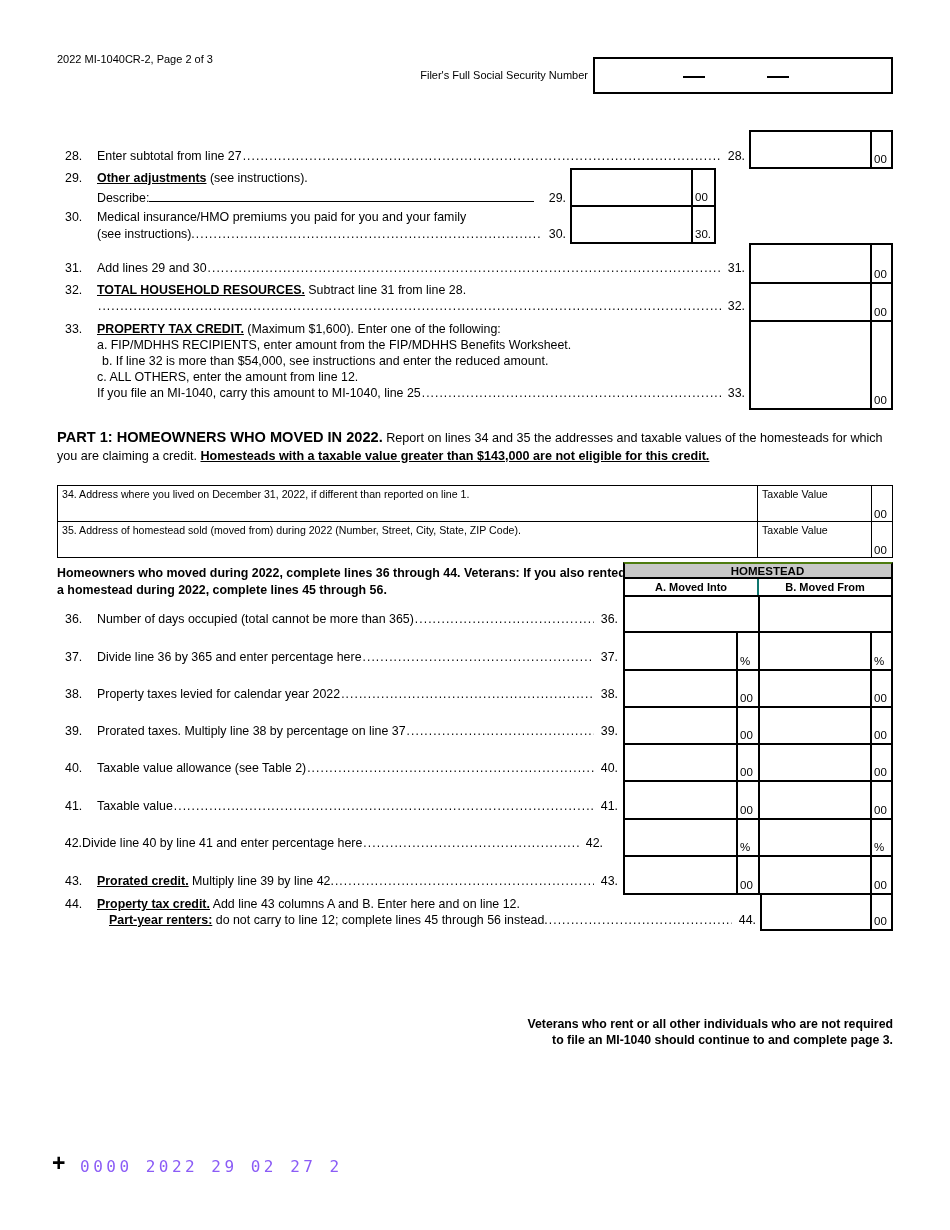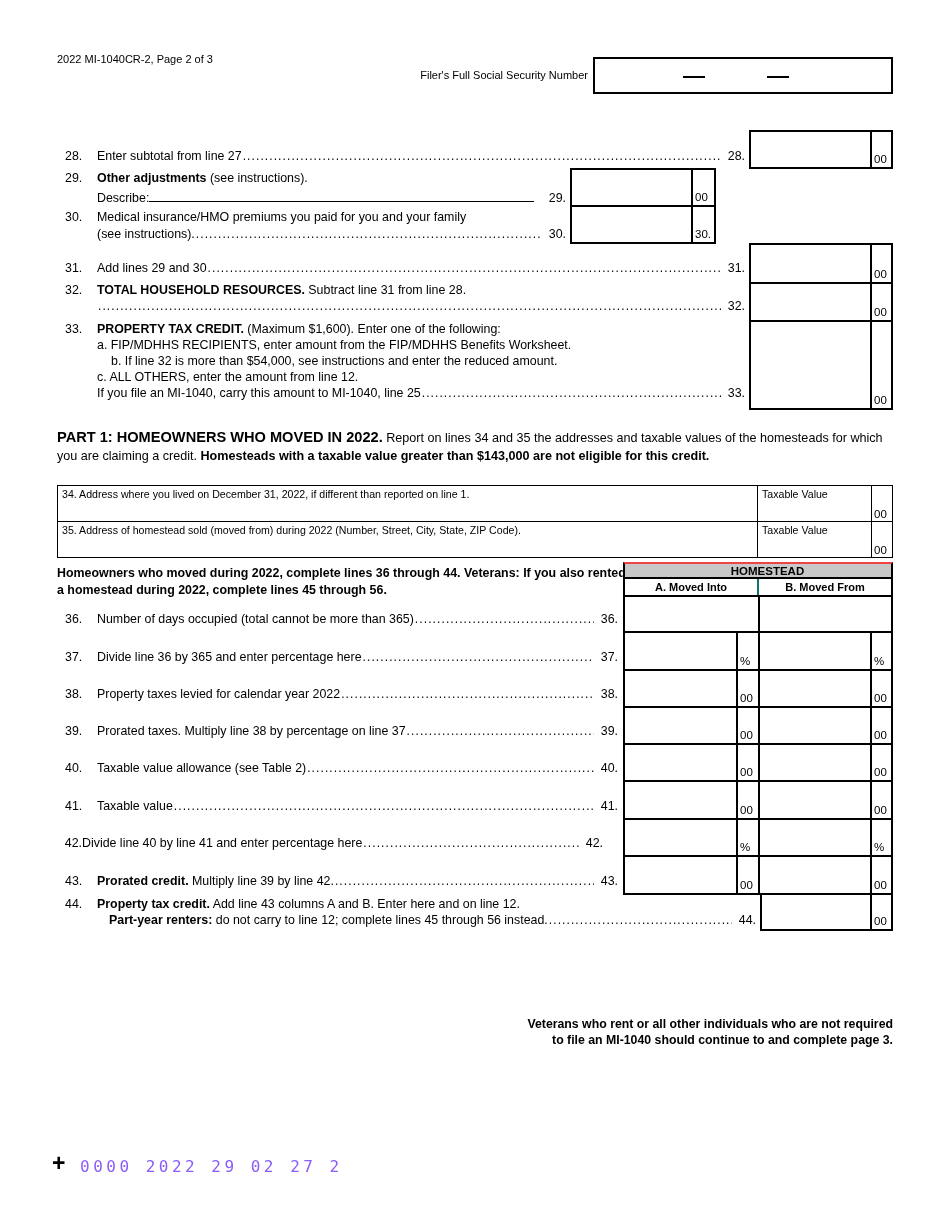--- a/index.html
+++ b/index.html
@@ -6,21 +6,21 @@
   html,body { background:#e9e9e9; }
   body { font-family:"Liberation Sans", sans-serif; color:#000; }
   .page { position:relative; width:950px; height:1230px; background:#fff; overflow:hidden; }
 
   
   .line { position:absolute; display:flex; align-items:baseline; font-size:12.4px; line-height:14px; white-space:nowrap; }
   .num  { width:40px; padding-left:8px; flex:none; }
   .dots { flex:1; overflow:hidden; white-space:nowrap; margin:0 2px 0 1px; }
   .dots::after { content:"........................................................................................................................................................................................"; letter-spacing:1.1px; font-size:12px; }
   .lbl  { flex:none; margin-left:5px; }
-  b.inl { font-weight:bold; }
+  b.inl { font-weight:bold;text-decoration:underline; }
 
   
   .page-label { position:absolute; left:57px; top:53px; font-size:11px; }
   .ssn-label  { position:absolute; left:418px; top:69px; width:170px; text-align:right; font-size:11px; }
   .ssn-box    { position:absolute; left:593px; top:57px; width:300px; height:37px; border:2px solid #000; }
   .ssn-dash   { position:absolute; top:17px; width:22px; height:2px; background:#000; }
 
   
   .amtbox { position:absolute; border:2px solid #000; display:flex; flex-direction:column; }
   .amtrow { display:flex; flex:1; }
@@ -38,21 +38,21 @@
   .addr-row + .addr-row { border-top:1.5px solid #000; }
   .addr-cell { flex:1; font-size:10.6px; padding:2px 0 0 4px; }
   .tv-cell { flex:none; width:114px; border-left:1.5px solid #000; font-size:10.6px; padding:2px 0 0 4px; }
   .tv-cents { flex:none; width:21px; border-left:1.5px solid #000; display:flex; align-items:flex-end; font-size:11.5px; padding:0 0 1px 2px; }
 
   
   .hs-intro { position:absolute; left:57px; top:565px; width:570px; font-weight:bold; font-size:12.4px; line-height:16.5px; }
 
   
   .hs-row { position:absolute; left:623px; width:270px; border:2px solid #000; border-top:none; display:flex; background:#fff; }
-  .hs-hdr { top:562px; height:17px; border-top:2px solid #ef4444; background:#c8c8c8; font-weight:bold; font-size:11.5px; justify-content:center; align-items:center;padding-left:19px; }
+  .hs-hdr { top:562px; height:17px; border-top:2px solid #4d7c0f; background:#c8c8c8; font-weight:bold; font-size:11.5px; justify-content:center; align-items:center;padding-left:19px; }
   .hs-cols { top:579px; height:18px; font-weight:bold; font-size:11px; }
   .hs-colcell { flex:1; text-align:center; padding-top:2px; }
   .hs-colcell + .hs-colcell { border-left:2px solid #0f766e; }
   .cellA { width:133px; flex:none; }
   .cellB { width:133px; flex:none; border-left:2px solid #000; }
   .vA { width:111px; flex:none; }
   .uA { width:22px; flex:none; border-left:2px solid #000; display:flex; align-items:flex-end; font-size:11.5px; padding:0 1px 2px 2px; }
   .vB { width:112px; flex:none; border-left:2px solid #000; }
   .uB { width:21px; flex:none; border-left:2px solid #000; display:flex; align-items:flex-end; font-size:11.5px; padding:0 1px 2px 2px; }
   .r44 { position:absolute; left:760px; top:895px; width:133px; height:36px; border:2px solid #000; border-top:none; display:flex; }
@@ -137,21 +137,21 @@
   <div class="line" style="left:97px; top:299px; width:648px;">
     <span class="dots"></span>
     <span class="lbl">32.</span>
   </div>
 
   <div class="line" style="left:57px; top:322px; width:688px;">
     <span class="num">33.</span>
     <span><b class="inl">PROPERTY TAX CREDIT.</b><span> (Maximum $1,600). Enter one of the following:</span></span>
   </div>
   <div class="line" style="left:97px; top:338px;">a. FIP/MDHHS RECIPIENTS, enter amount from the FIP/MDHHS Benefits Worksheet.</div>
-  <div class="line" style="left:111px; top:354px;">b. If line 32 is more than $54,000, see instructions and enter the reduced amount.</div>
+  <div class="line" style="left:102px; top:354px;">b. If line 32 is more than $54,000, see instructions and enter the reduced amount.</div>
   <div class="line" style="left:97px; top:370px;">c. ALL OTHERS, enter the amount from line 12.</div>
   <div class="line" style="left:97px; top:386px; width:648px;">
     <span>If you file an MI-1040, carry this amount to MI-1040, line 25</span>
     <span class="dots"></span>
     <span class="lbl">33.</span>
   </div>
 
   <div class="amtbox" style="left:749px; top:243px; width:144px; height:167px;">
     <div class="amtrow" style="flex:none;height:37px;border-top:none;">
       <div class="aval"></div>

